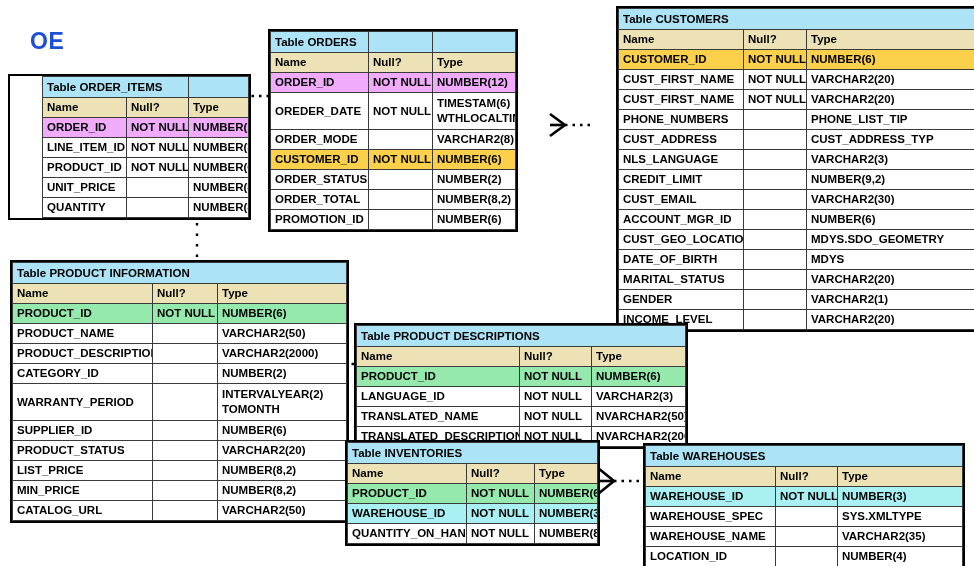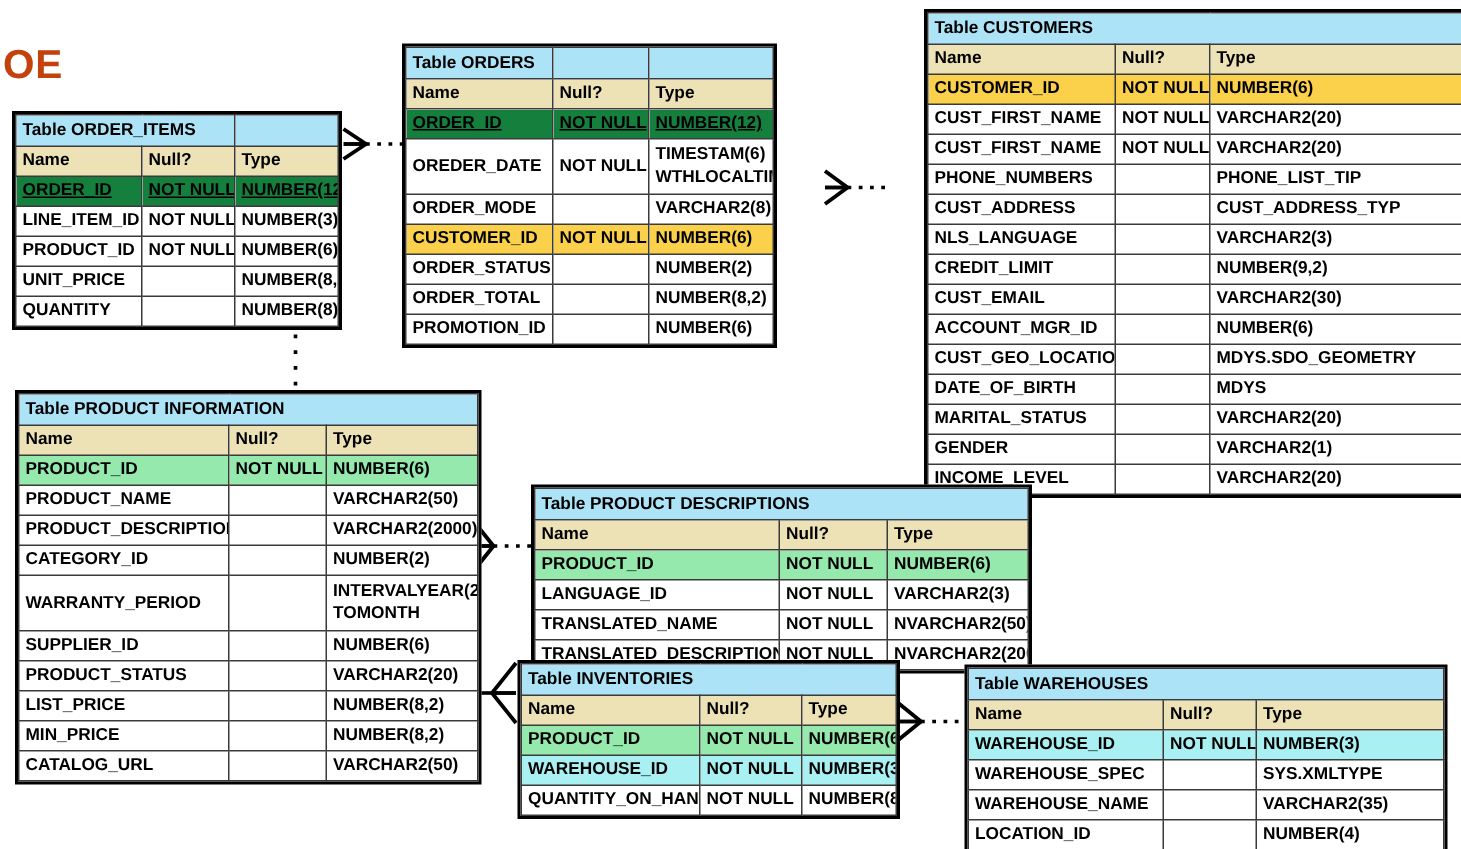--- a/index.html
+++ b/index.html
@@ -6,22 +6,22 @@
   body{
     width:974px;height:566px;position:relative;overflow:hidden;
     background:#ffffff;
     font-family:"Liberation Sans","DejaVu Sans",sans-serif;
     -webkit-font-smoothing:antialiased;
   }
   #canvas{position:absolute;inset:0;}
 
   
   .schema-title{
-    position:absolute;left:2px;top:28px;
-    font-size:27px;font-weight:bold;color:#c2410c;letter-spacing:.5px;
+    position:absolute;left:30px;top:28px;
+    font-size:23px;font-weight:bold;color:#1d4ed8;letter-spacing:.5px;
   }
 
   
   .entity{
     position:absolute;
     border:2px solid #000;
     background:#fff;
     box-sizing:border-box;
     z-index:3;
   }
@@ -44,21 +44,21 @@
     background:#fff;
   }
   .entity td.two-line{height:34px;line-height:15px;}
   .t-title td{
     background:#ADE3F7;
     font-weight:bold;
     font-size:11.5px;
     height:18px;
   }
   .t-head td{background:#EDE2B5;}
-  .r-pink td{background:#15803d;text-decoration:underline;}
+  .r-pink td{background:#f0abfc;}
   .r-gold td{background:#FBD14B;}
   .r-green td{background:#96E9AC;}
   .r-cyan  td{background:#A8F0F2;}
   .stack span{display:block;}
 
   
   .conn{position:absolute;z-index:1;}
   .conn svg{display:block;overflow:visible;}
 </style>
 </head>
@@ -109,21 +109,21 @@
   </div>
 
   <div class="conn" style="left:597px;top:466px;">
     <svg width="50" height="30" viewBox="0 0 50 30">
       <path d="M1 2 L17 15 L1 28" fill="none" stroke="#000" stroke-width="2.6"></path>
       <path d="M1 15 L17 15" stroke="#000" stroke-width="2.6"></path>
       <path d="M17 15 L46 15" stroke="#000" stroke-width="2.4" stroke-dasharray="2.5 5"></path>
     </svg>
   </div>
 
-  <div class="entity" style="left:8px;top:74px;width:220px;">
+  <div class="entity" style="left:8px;top:74px;width:243px;padding-left:32px;">
     <table>
       <colgroup>
           <col style="width:84px">
           <col style="width:62px">
           <col>
         </colgroup>
       <tbody>
           <tr class="t-title">
         <td colspan="2">Table ORDER_ITEMS</td>
         <td></td>
@@ -305,21 +305,21 @@
       </tr>
       <tr>
         <td>INCOME_LEVEL</td>
         <td></td>
         <td>VARCHAR2(20)</td>
       </tr>
     </tbody>
       </table>
   </div>
 
-  <div class="entity" style="left:10px;top:260px;width:311px;">
+  <div class="entity" style="left:10px;top:260px;width:339px;">
     <table>
       <colgroup>
           <col style="width:140px">
           <col style="width:65px">
           <col>
         </colgroup>
       <tbody>
           <tr class="t-title">
         <td colspan="3">Table PRODUCT INFORMATION</td>
       </tr>

